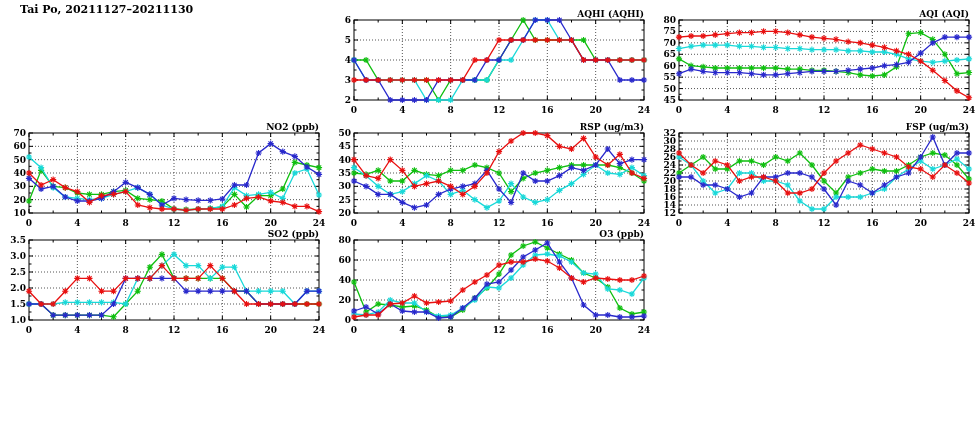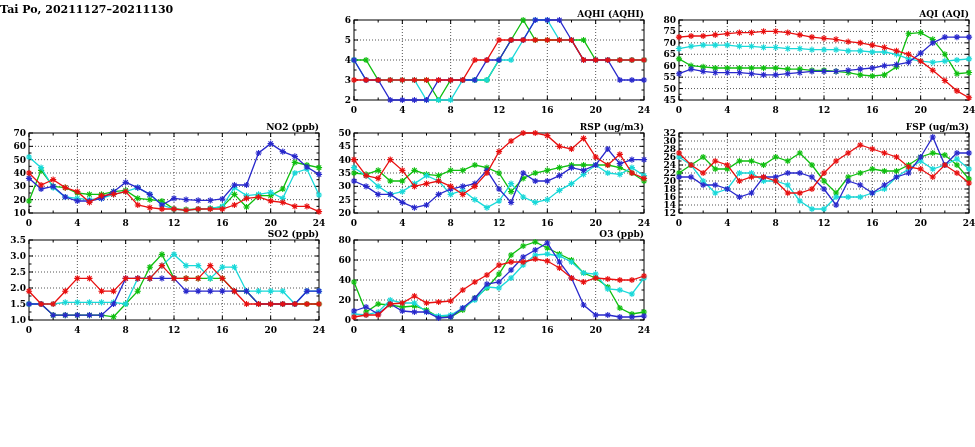--- a/index.html
+++ b/index.html
@@ -1,18 +1,18 @@
 <!DOCTYPE html>
 <html><head>
 <meta charset="utf-8">
 <style>
   html,body{margin:0;padding:0;background:#ffffff;}
   #screen{position:relative;width:975px;height:447px;background:#ffffff;overflow:hidden;
           font-family:"DejaVu Serif", serif;}
-  #page-title{position:absolute;left:0;top:3px;font-size:11px;font-weight:bold;color:#000;}
+  #page-title{position:absolute;left:20px;top:3px;font-size:11px;font-weight:bold;color:#000;}
   .chart{position:absolute;width:320px;height:112px;}
   .chart svg{display:block;}
   .chart-no2 {left:5px;  top:121px;}
   .chart-so2 {left:5px;  top:228px;}
   .chart-aqhi{left:330px;top:8px;}
   .chart-rsp {left:330px;top:121px;}
   .chart-o3  {left:330px;top:228px;}
   .chart-aqi {left:655px;top:8px;}
   .chart-fsp {left:655px;top:121px;}
   text{font-family:"DejaVu Serif", serif;font-weight:bold;fill:#000;}

